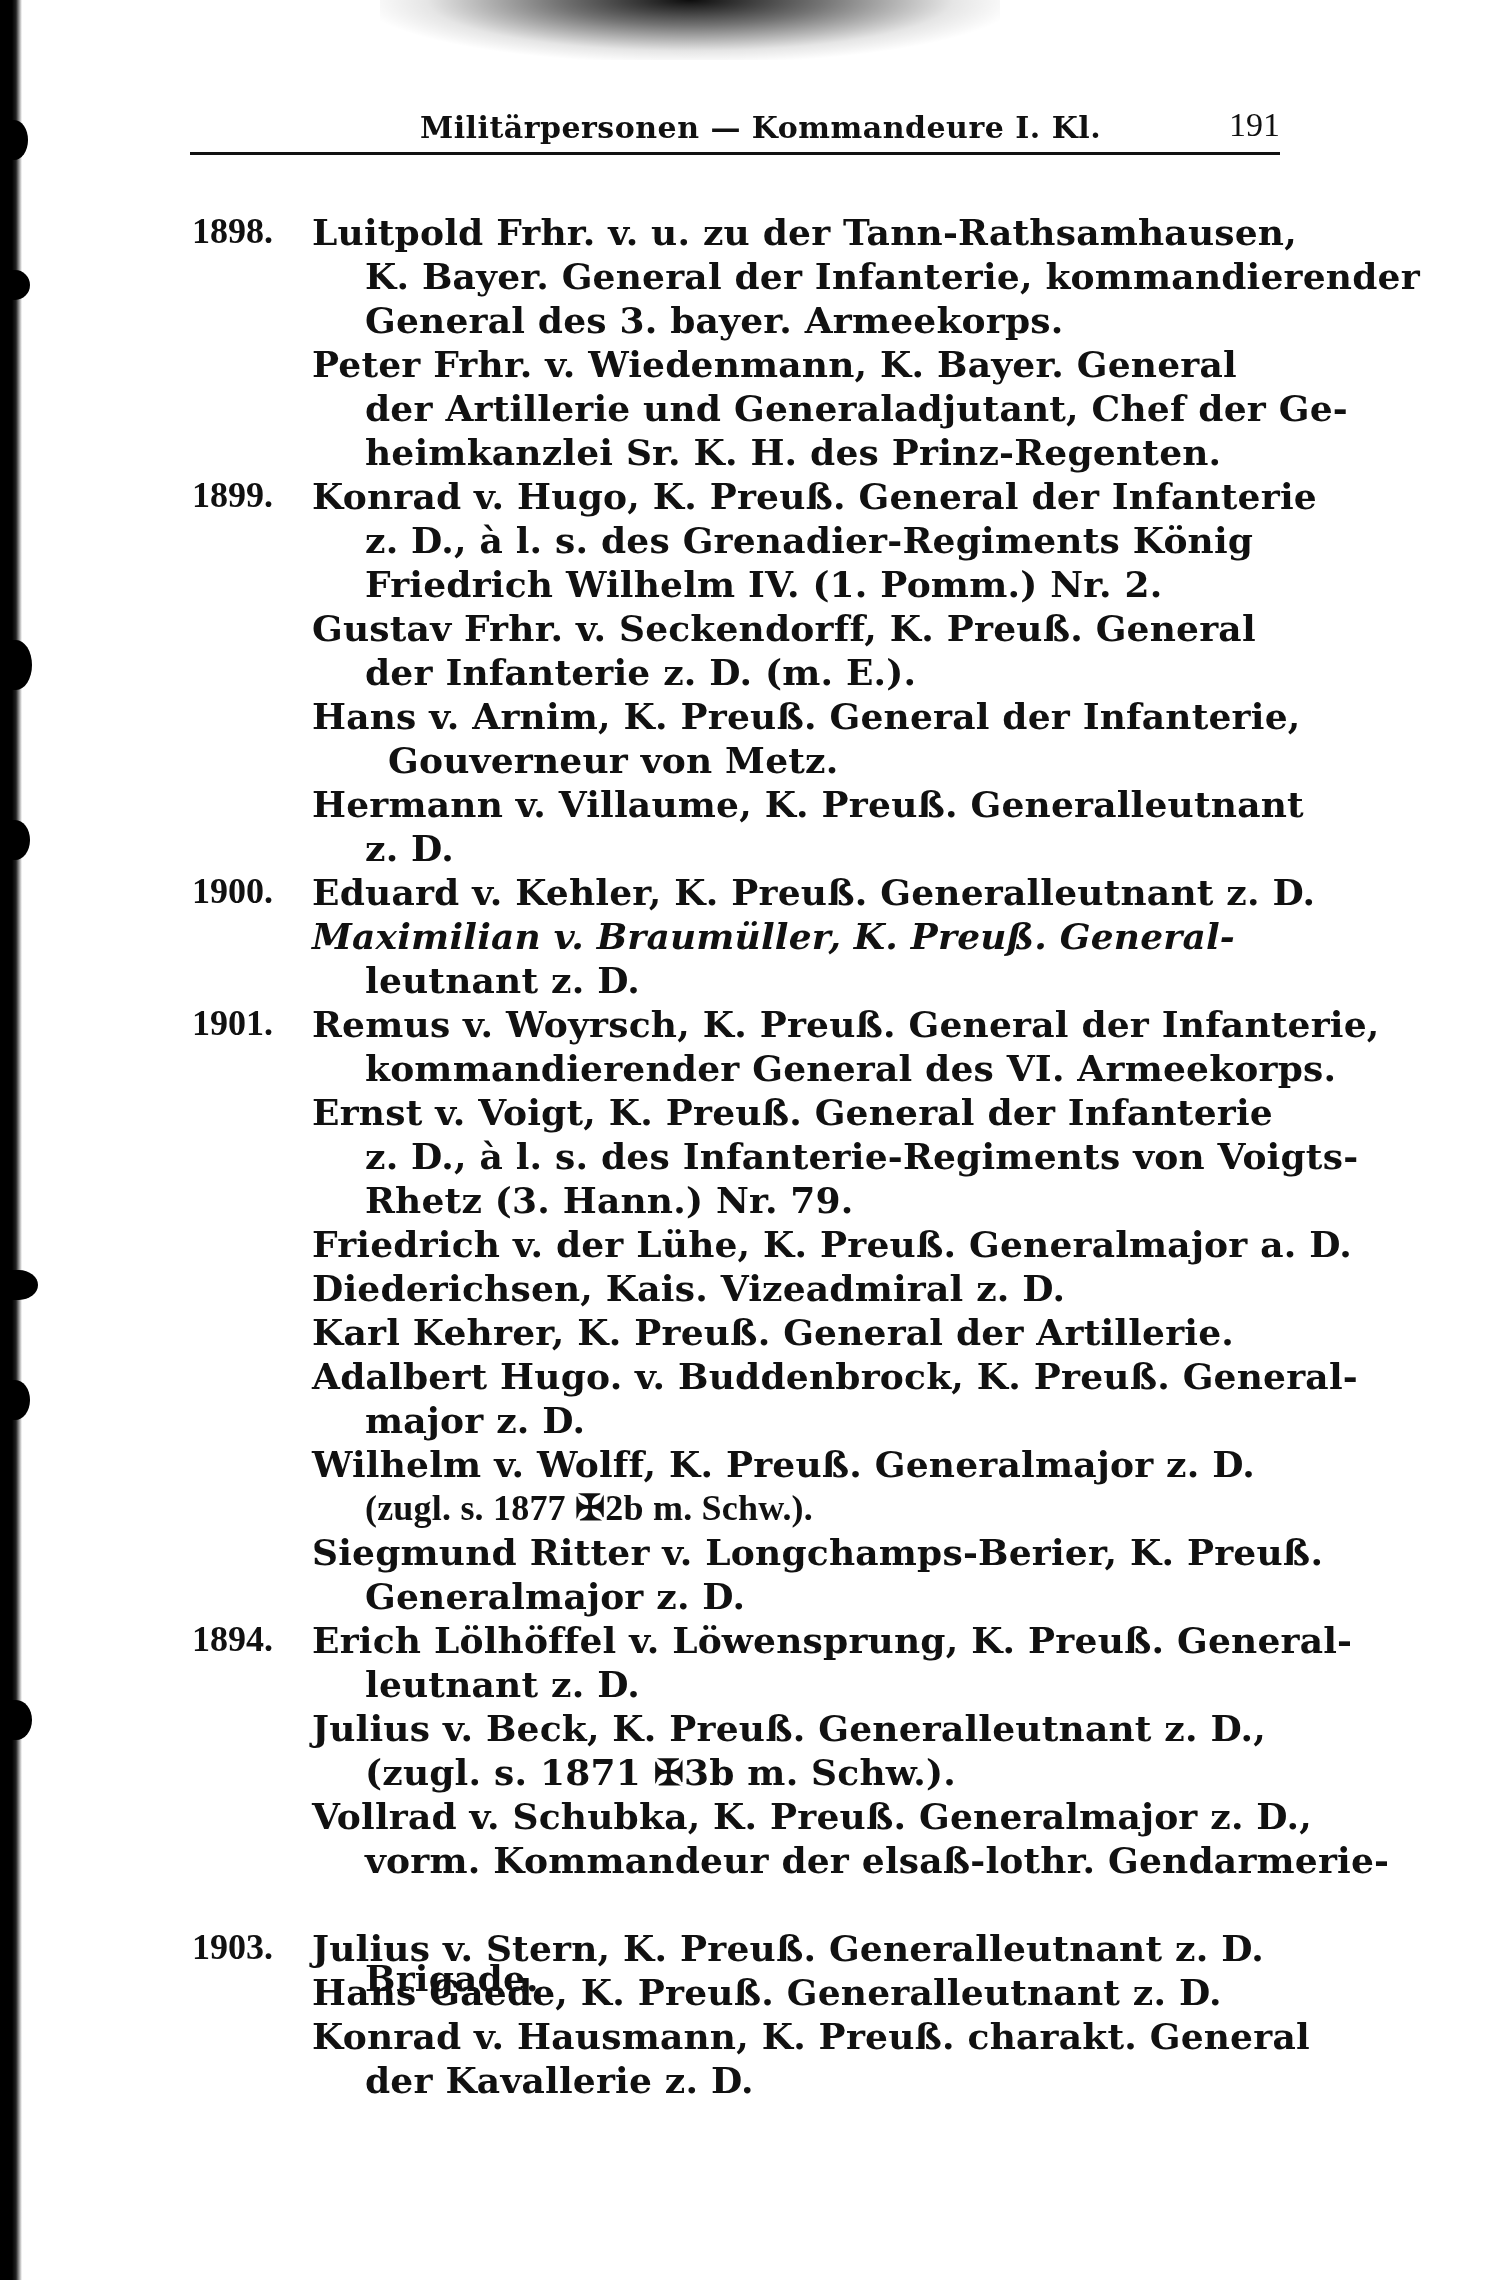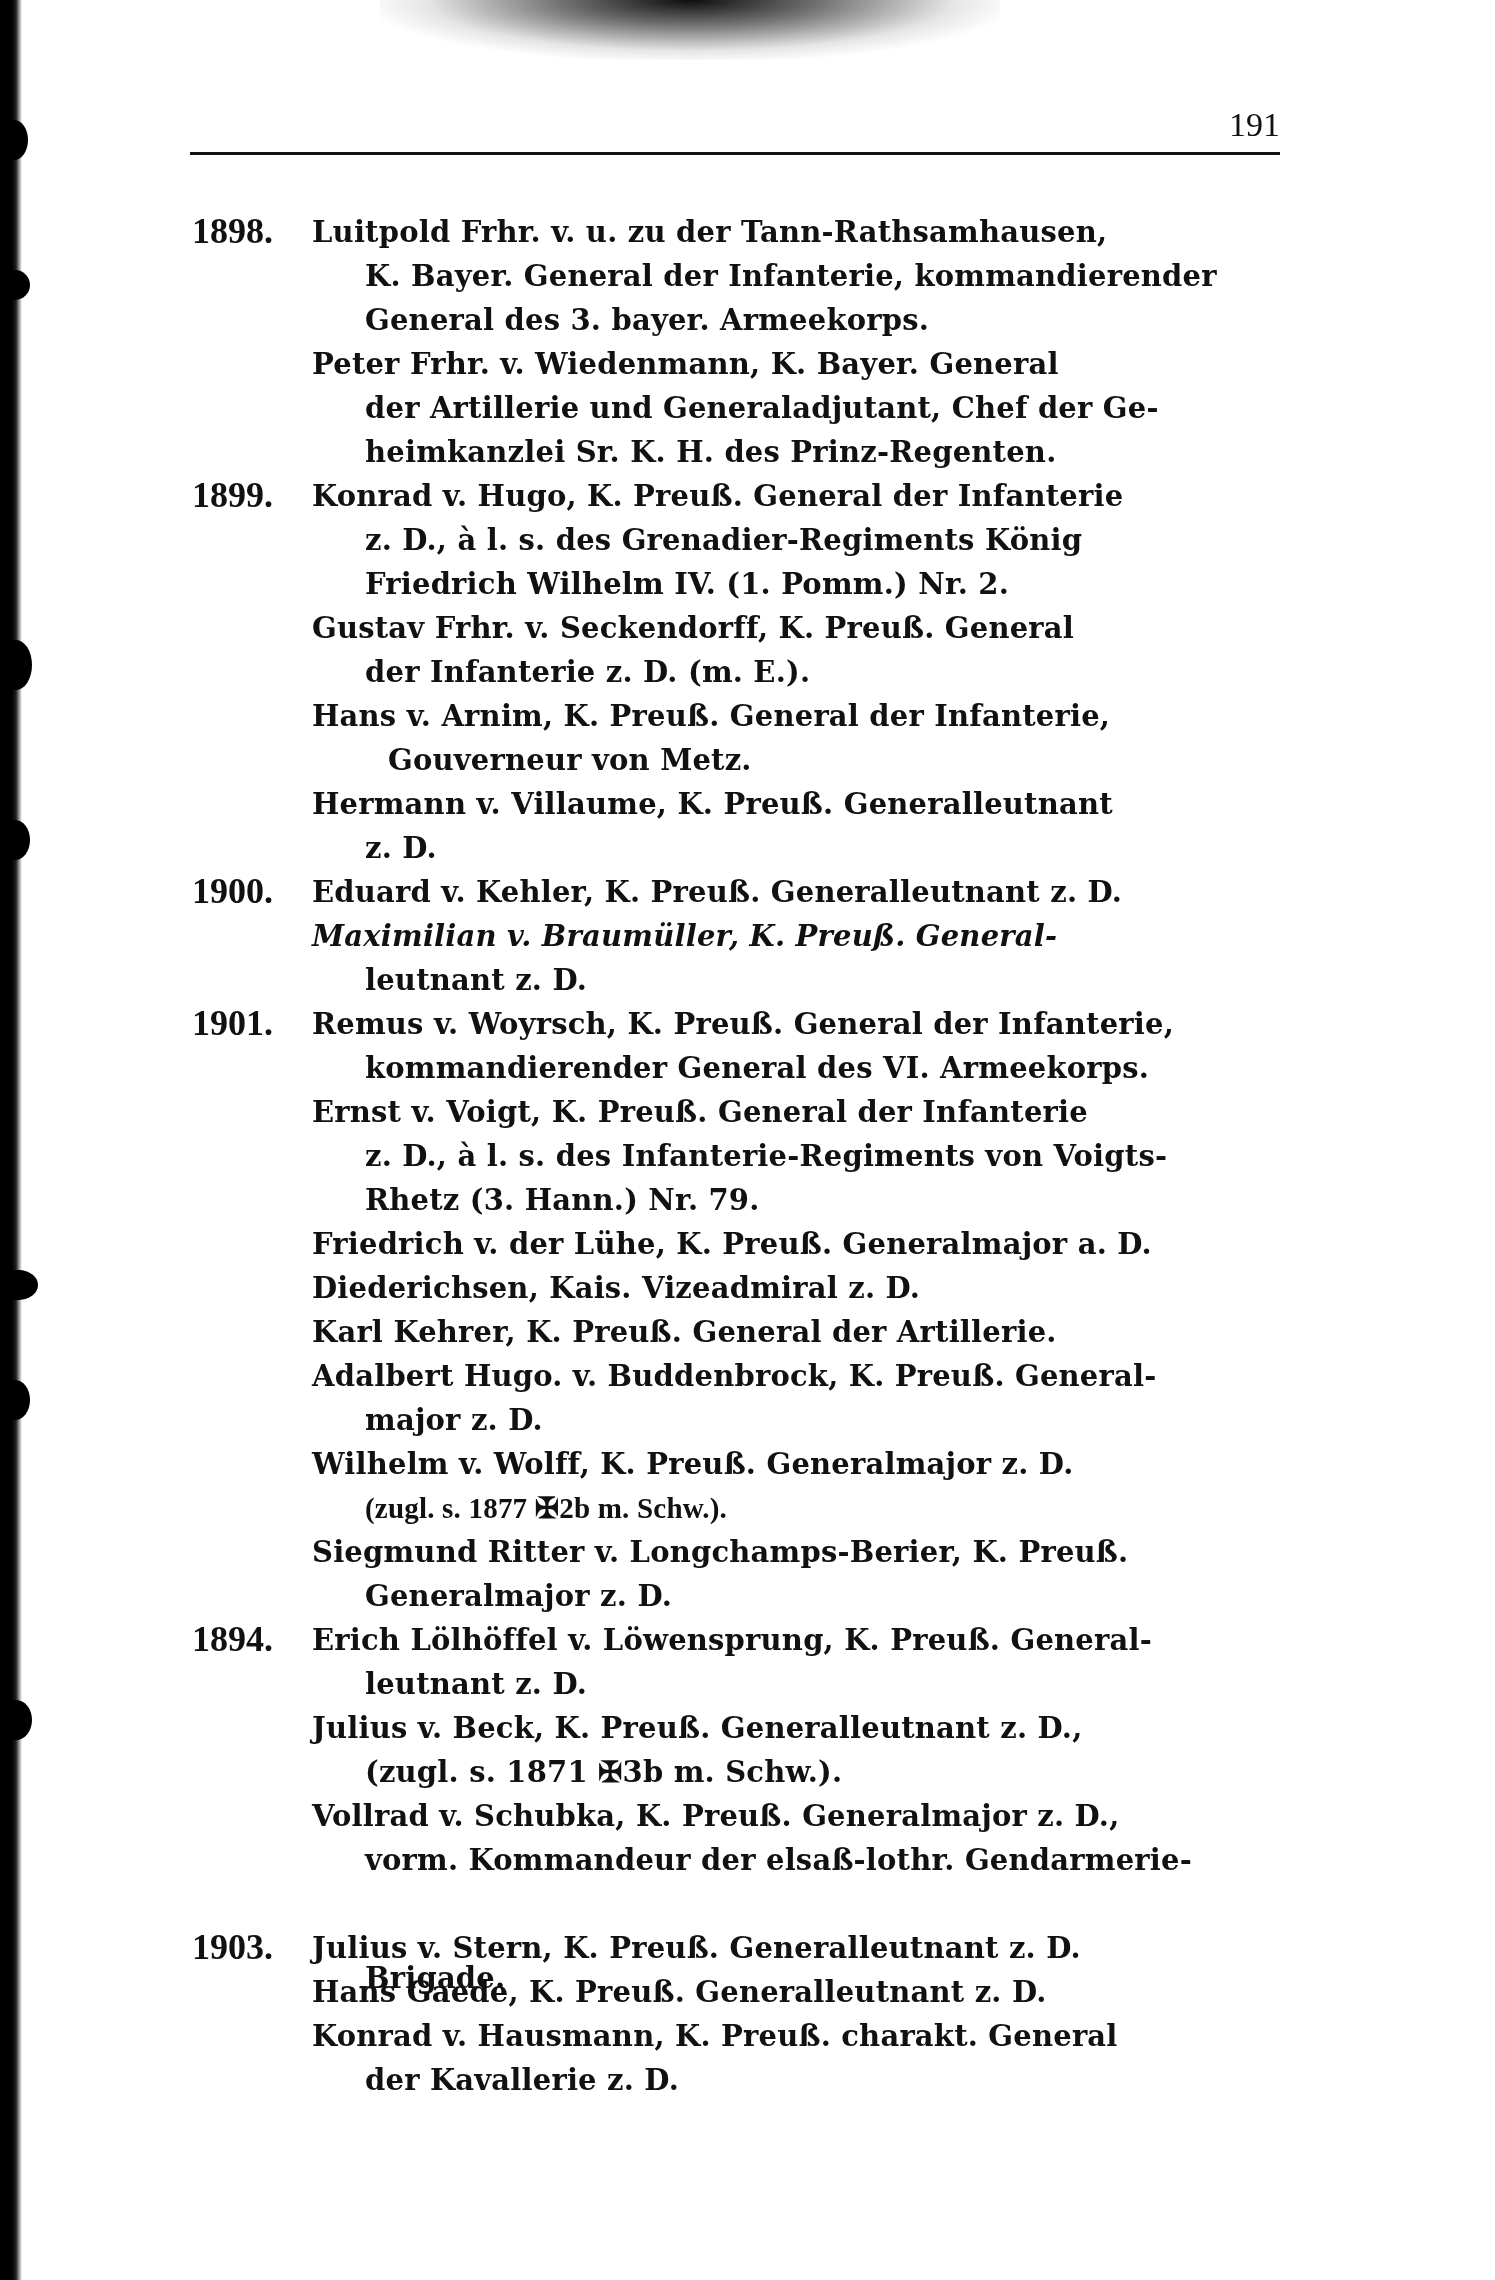--- a/index.html
+++ b/index.html
@@ -21,39 +21,40 @@
   }
   .rh-title {
     position: absolute; left: 40px; top: 2px; font-size: 30px; font-weight: bold;
     font-family: "DejaVu Serif", serif; letter-spacing: 0.5px;
   }
   .rh-page { position: absolute; right: 0; top: -2px; font-size: 34px; font-family: "Liberation Serif", serif; }
   .rule { position: absolute; left: 190px; top: 152px; width: 1090px; height: 3px; background: #111; }
 
   .entries { position: absolute; left: 0; top: 200px; width: 1495px; }
   .line {
-    position: absolute; font-size: 29px; line-height: 44px; white-space: nowrap;
+    position: absolute; font-size: 36px; line-height: 44px; white-space: nowrap;
     font-family: "DejaVu Serif", serif; font-weight: bold; letter-spacing: 0.2px;
   }
   .year { position: absolute; font-family: "Liberation Serif", serif; font-weight: bold; font-size: 36px; }
 </style>
 </head>
 <body>
 
 <div class="spine"></div>
 <div class="spine-blob" style="top:120px;width:28px;height:40px;"></div>
 <div class="spine-blob" style="top:270px;width:30px;height:30px;"></div>
 <div class="spine-blob" style="top:640px;width:32px;height:50px;"></div>
 <div class="spine-blob" style="top:820px;width:30px;height:40px;"></div>
 <div class="spine-blob" style="top:1270px;width:38px;height:30px;"></div>
 <div class="spine-blob" style="top:1380px;width:30px;height:40px;"></div>
 <div class="spine-blob" style="top:1700px;width:32px;height:40px;"></div>
 <div class="top-smudge"></div>
 
 <div class="running-head">
+  <span class="rh-title">Militärpersonen — Kommandeure I. Kl.</span>
   <span class="rh-page">191</span>
 </div>
 <div class="rule"></div>
 
 <div class="entries">
 
   <span class="year" style="left:192px;top:10px;">1898.</span>
   <div class="line" style="left:312px;top:10px;">Luitpold Frhr. v. u. zu der Tann-Rathsamhausen,</div>
   <div class="line" style="left:365px;top:54px;">K. Bayer. General der Infanterie, kommandierender</div>
   <div class="line" style="left:365px;top:98px;">General des 3. bayer. Armeekorps.</div>

